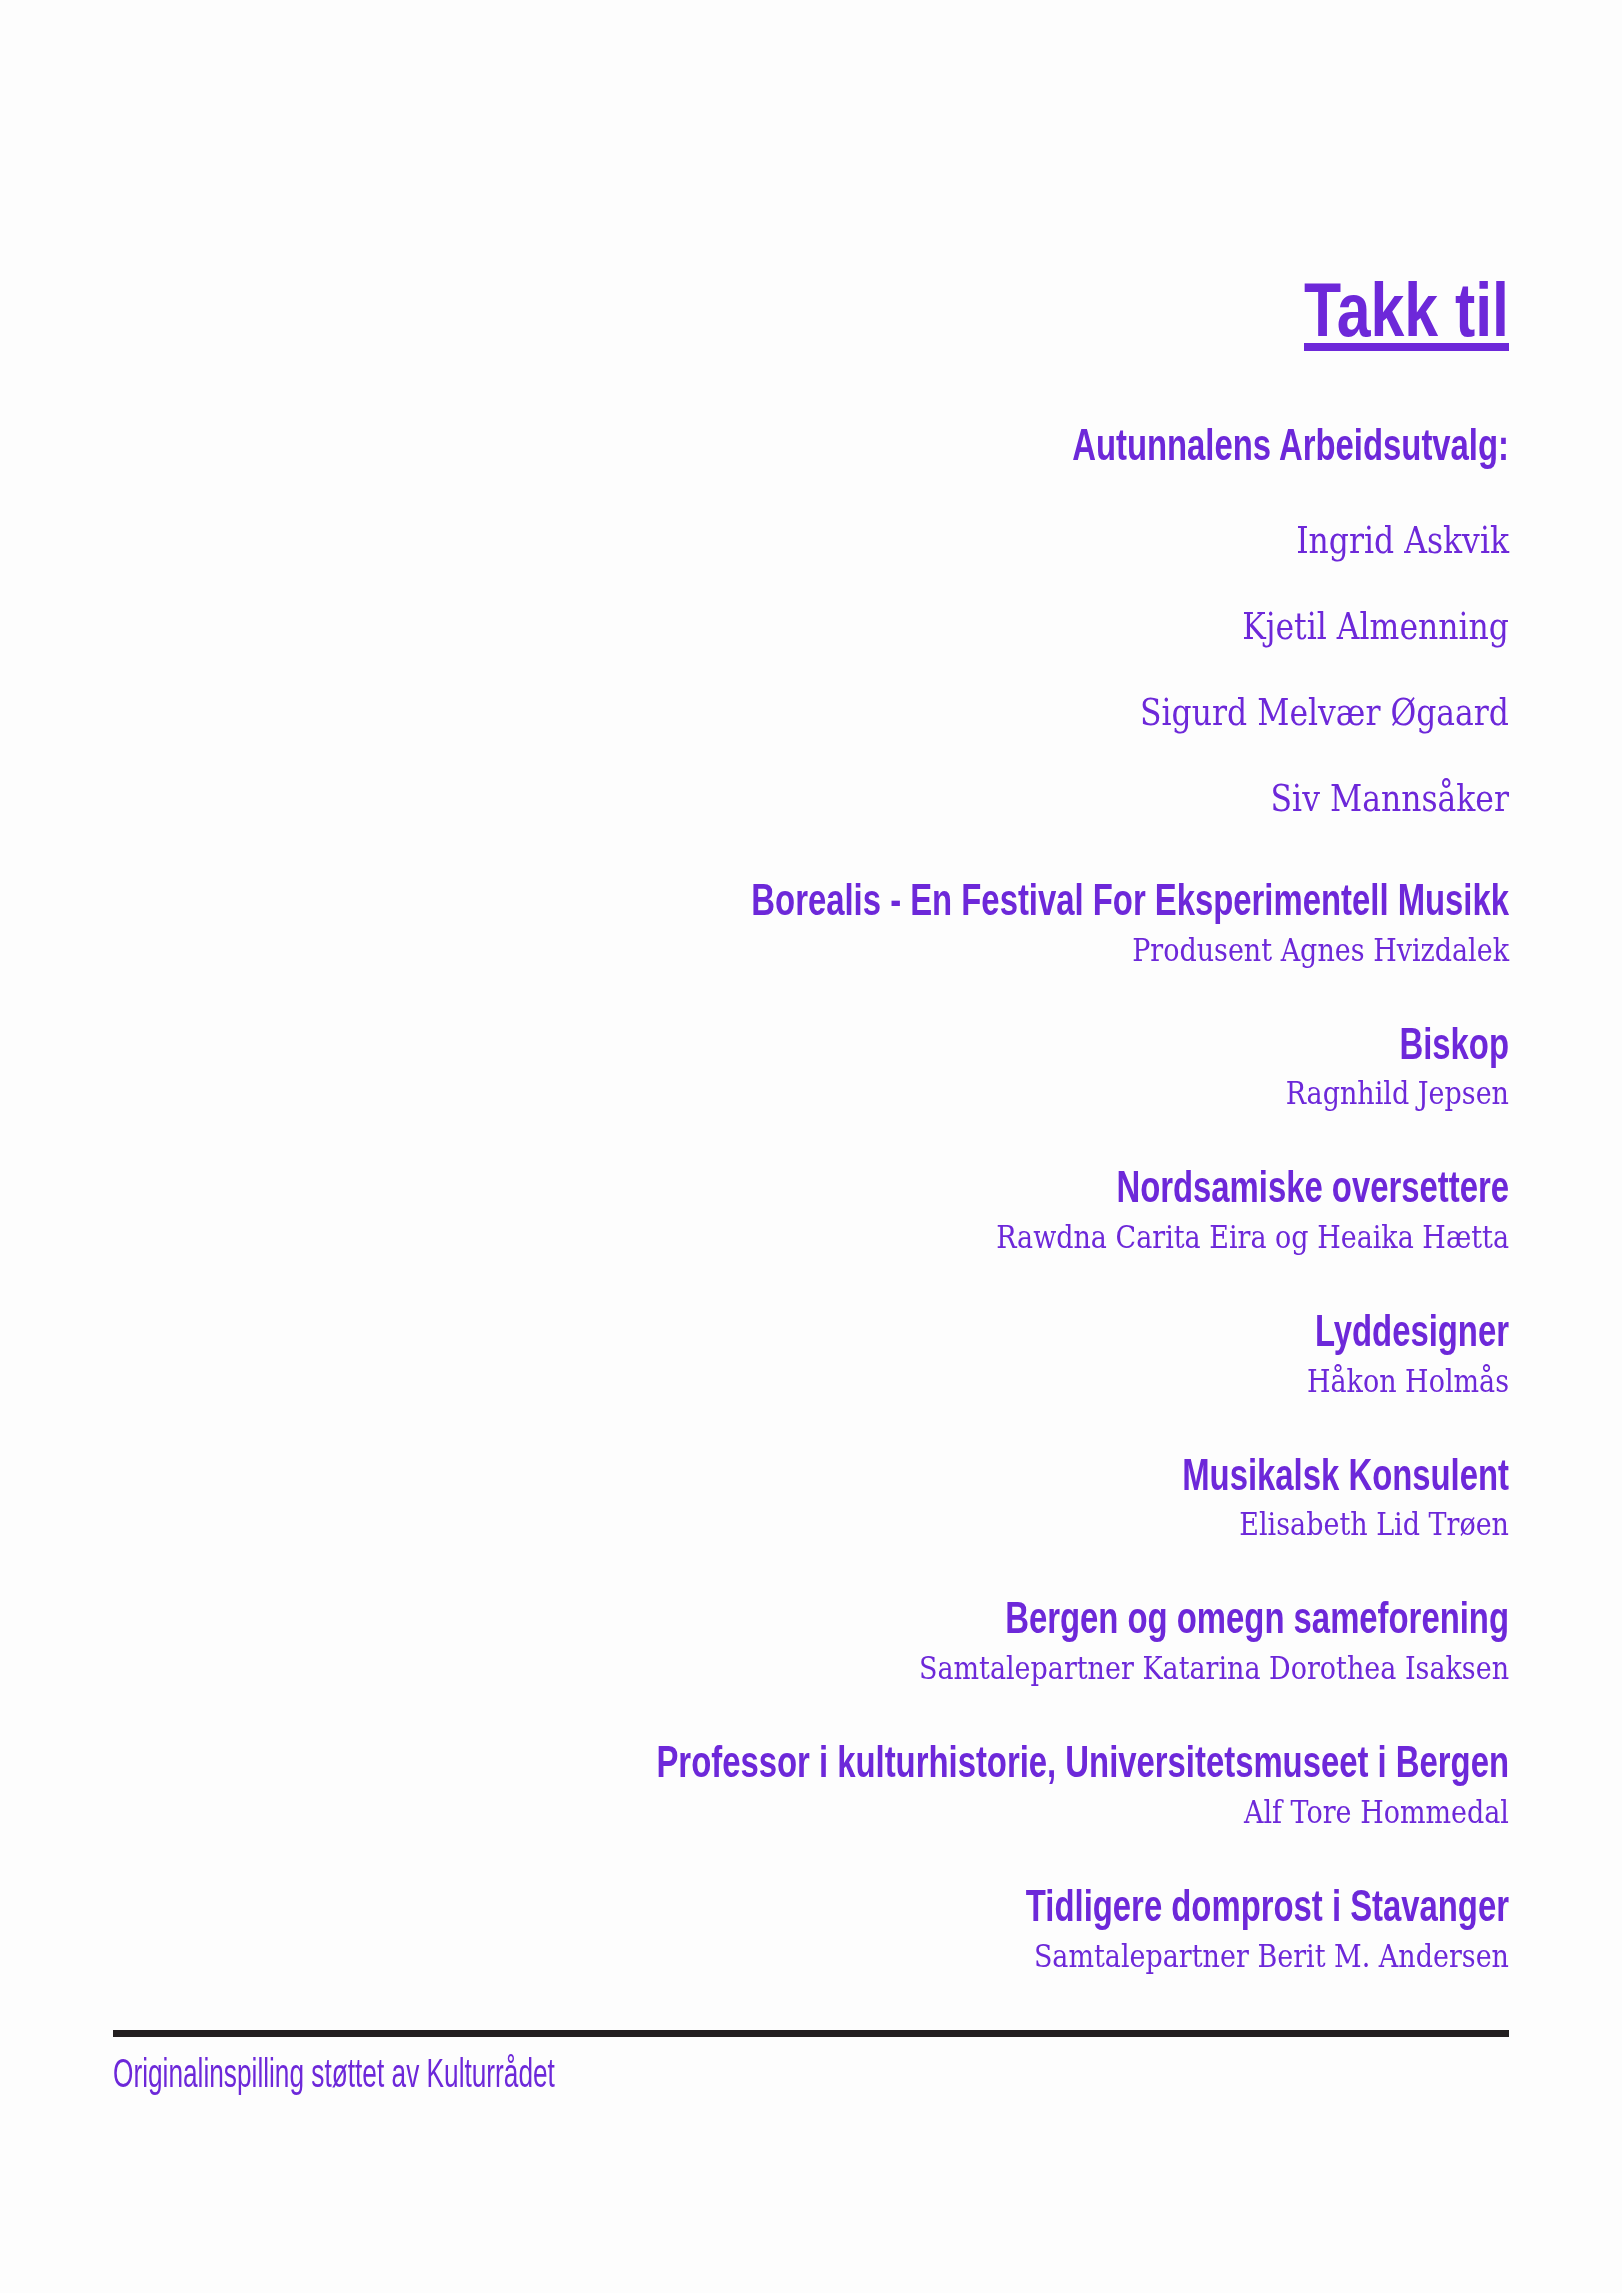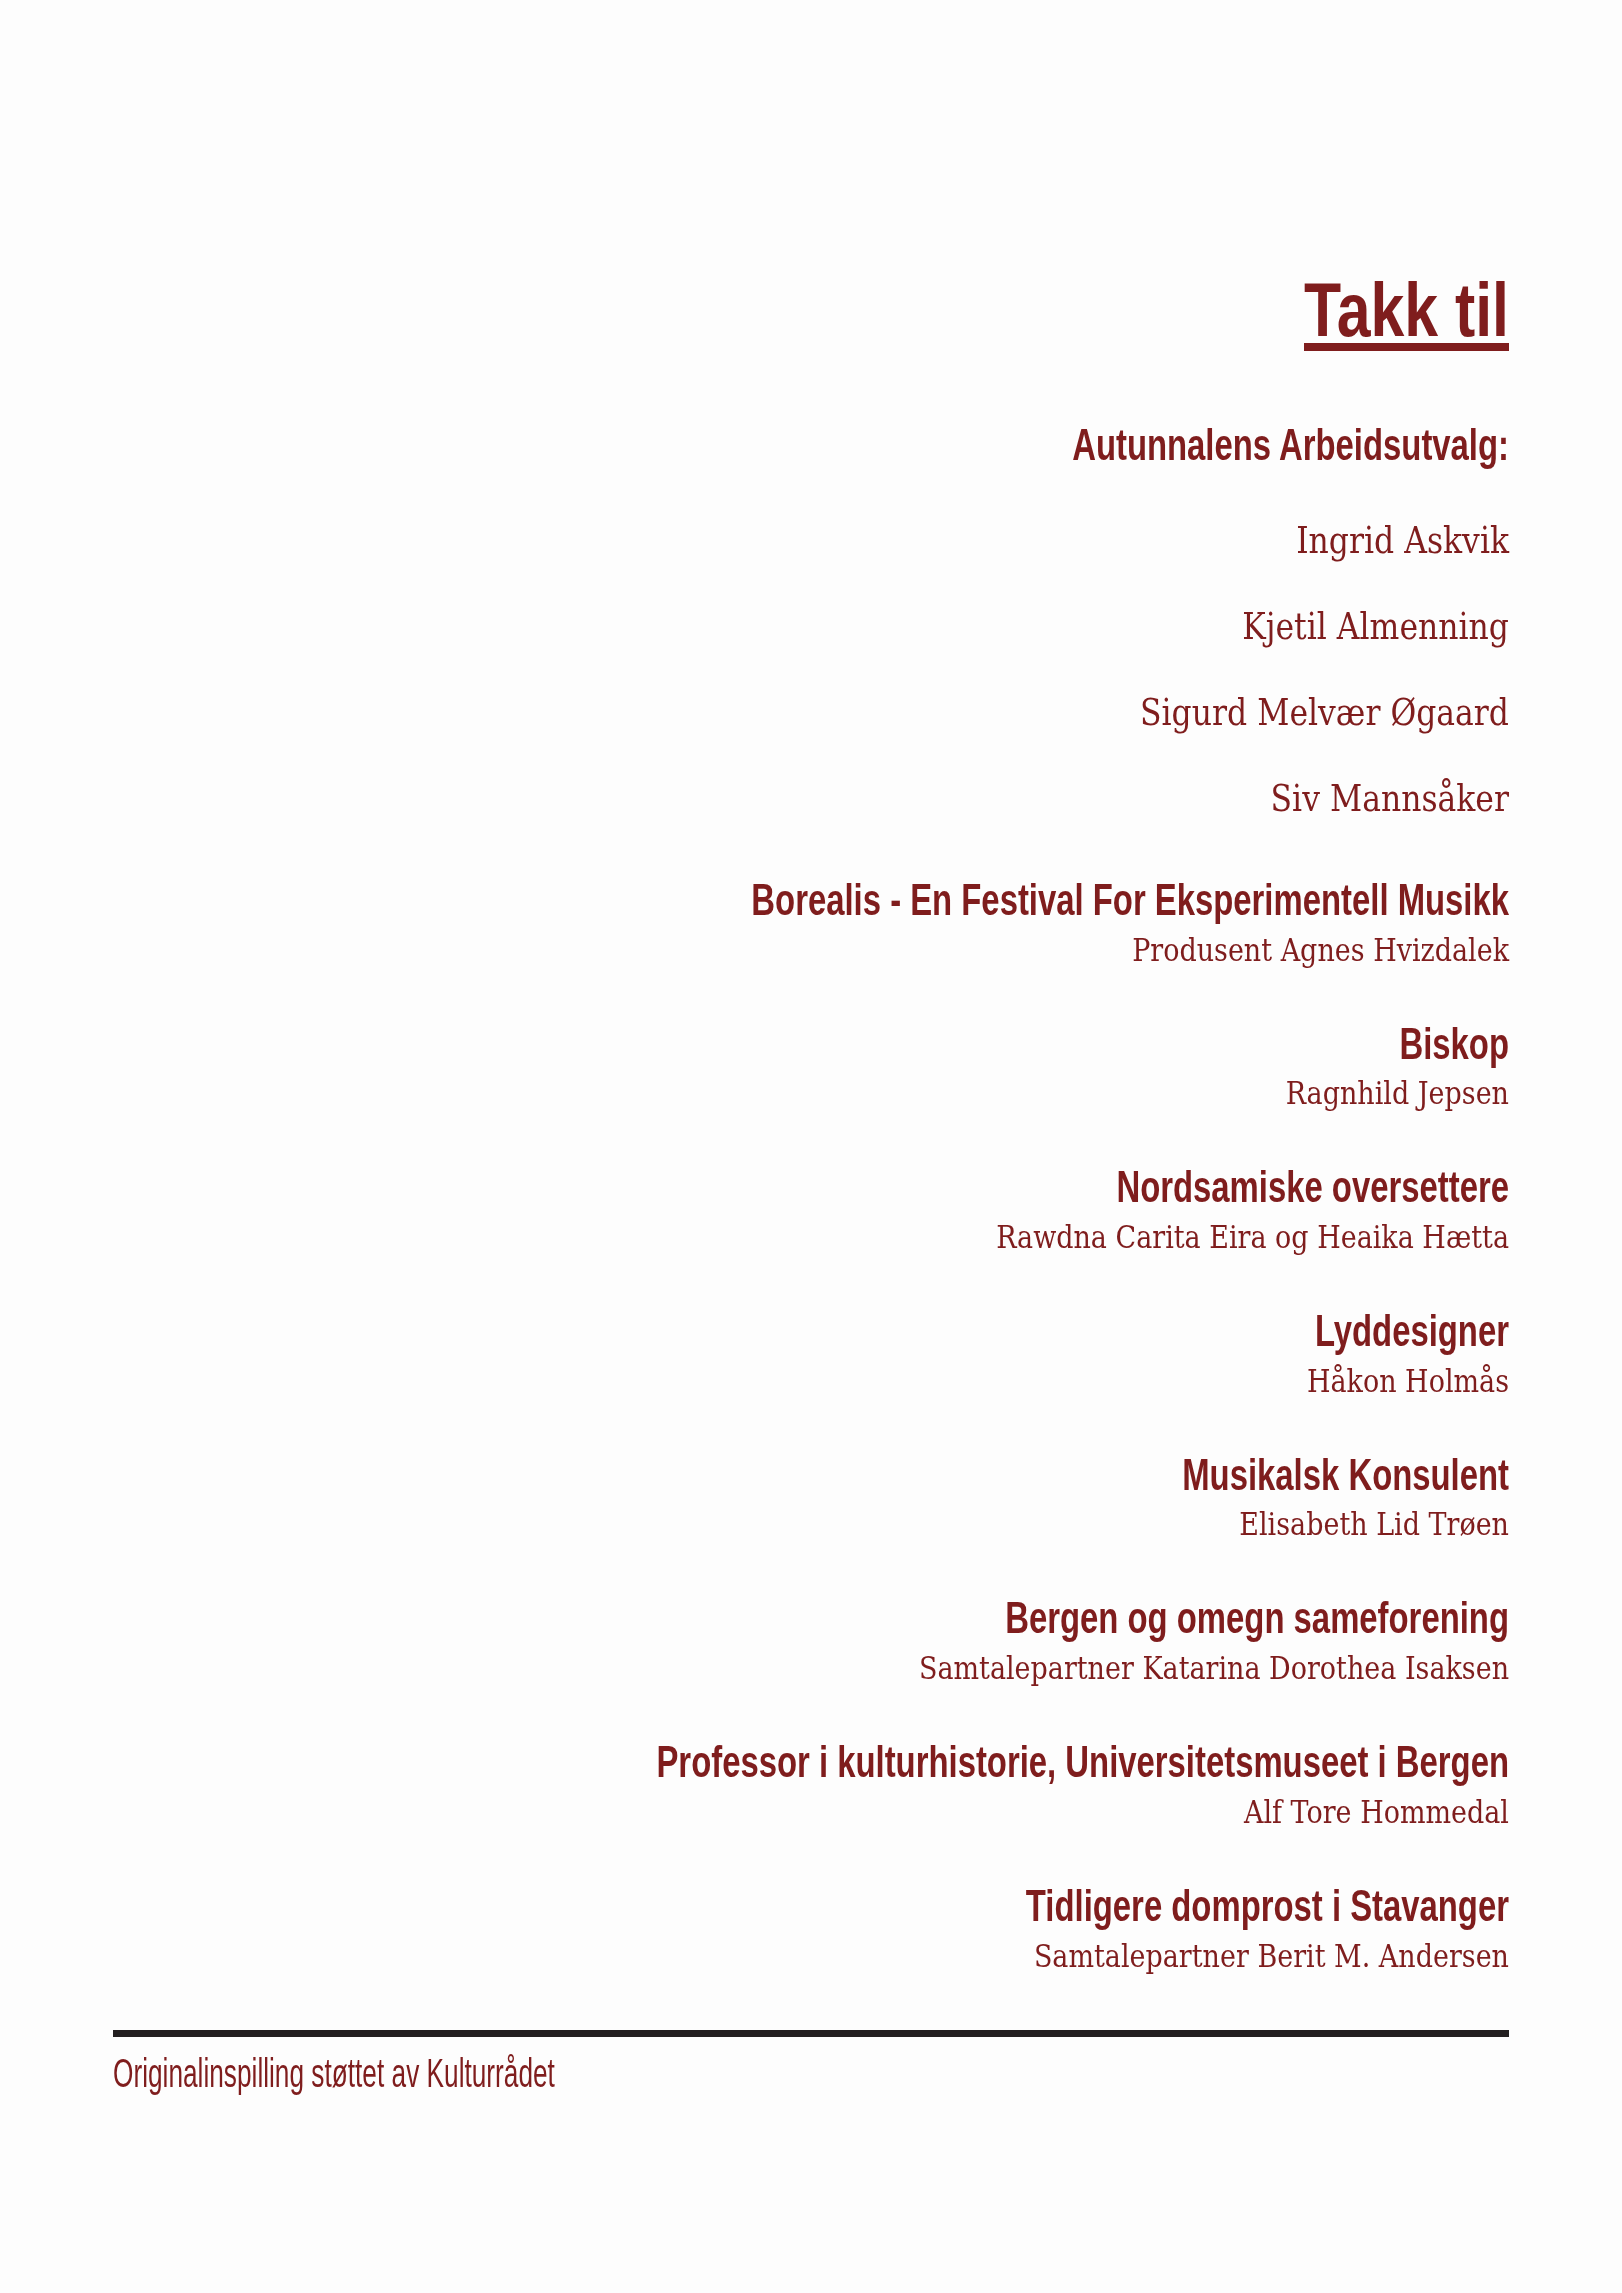--- a/index.html
+++ b/index.html
@@ -2,21 +2,21 @@
 <html><head>
 <meta charset="utf-8">
 <style>
   html, body { margin: 0; padding: 0; background: #e8e8e8; }
   .page {
     position: relative;
     width: 1622px;
     height: 2294px;
     margin: 0 auto;
     background: #fdfdfd;
-    color: #7f1d1d;
+    color: #6d28d9;
     box-sizing: border-box;
     padding: 0 113px;
     overflow: hidden;
     font-family: "Liberation Sans", sans-serif;
   }
   .title {
     margin: 272px 0 0 0;
     font: 700 76px/1 "Liberation Sans", sans-serif;
     text-align: right;
     transform: scaleX(0.80);

